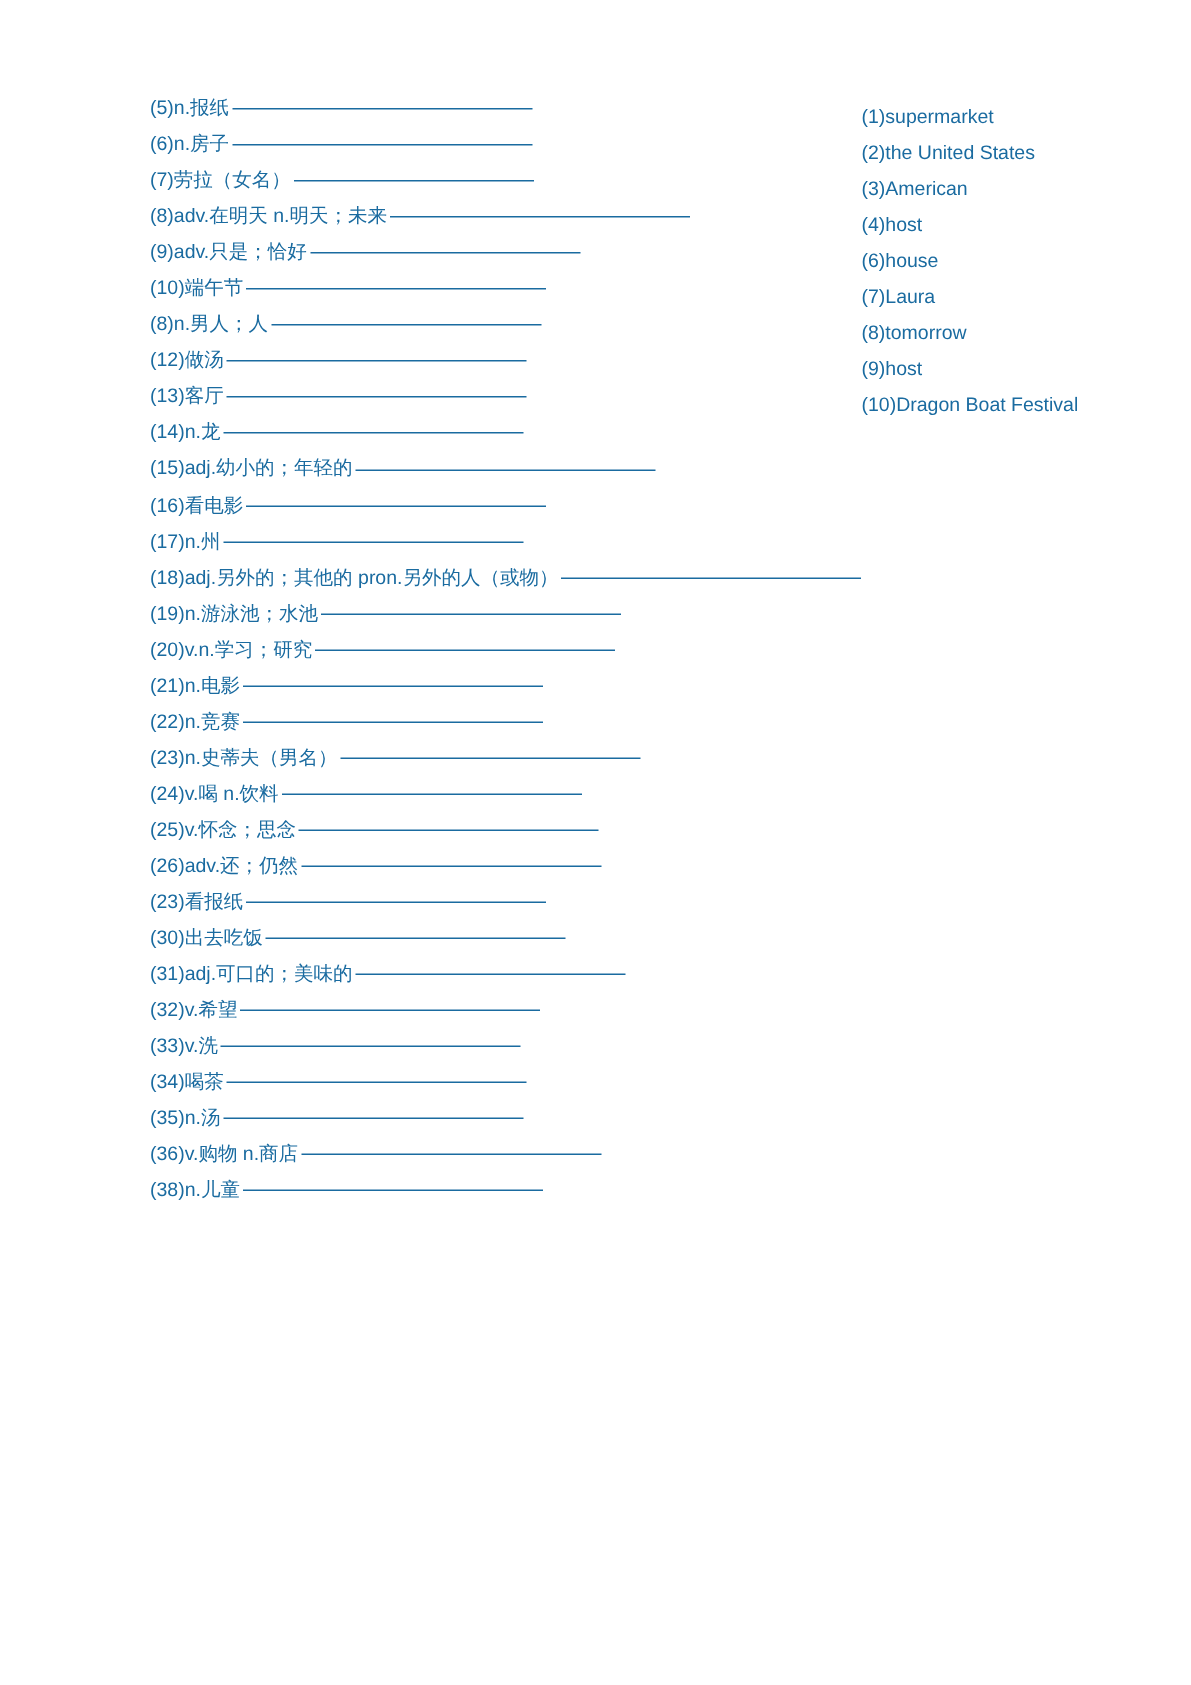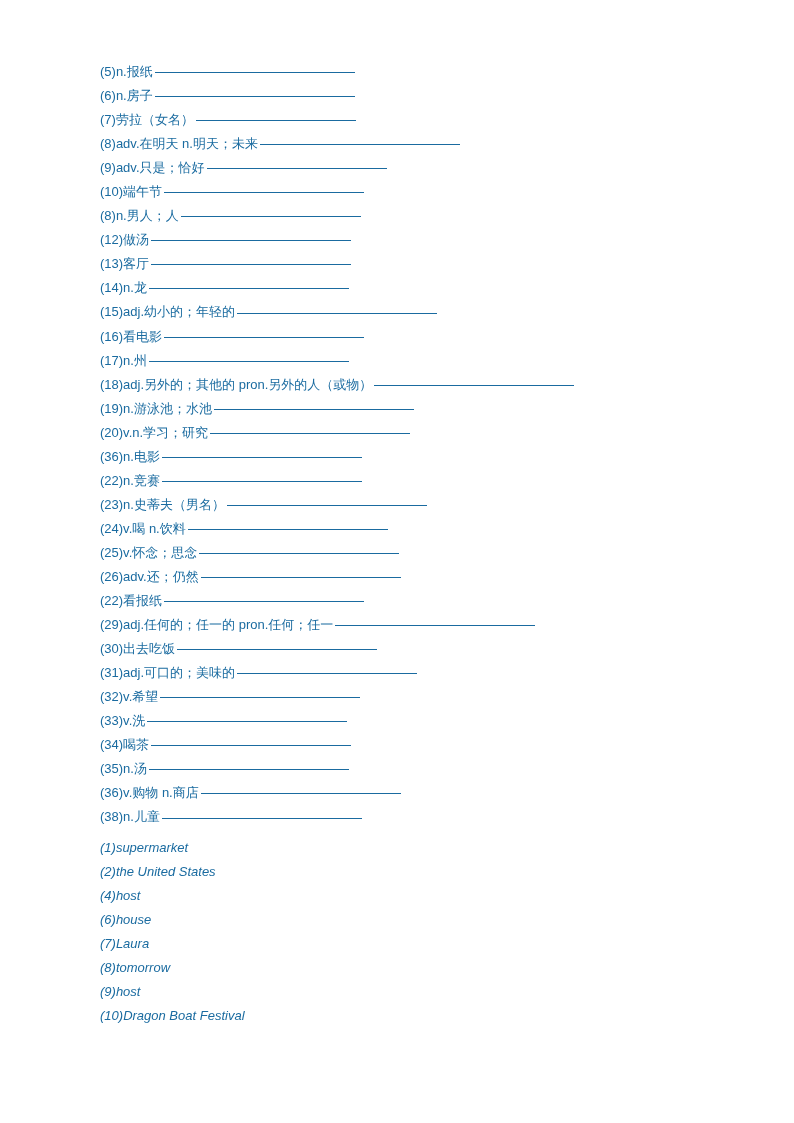--- a/index.html
+++ b/index.html
@@ -11,38 +11,37 @@
       background: #ffffff;
       font-family: Arial, "Microsoft YaHei", sans-serif;
       font-size: 13px;
       color: #1a6ba0;
       padding: 60px 40px 60px 100px;
       width: 794px;
       min-height: 1123px;
     }
     .content-area {
       display: flex;
-      flex-direction: column;
+      flex-direction: row;
       gap: 0;
     }
     .line {
       line-height: 1.85;
       white-space: nowrap;
     }
     .line .underline {
       display: inline-block;
       border-bottom: 1px solid #1a6ba0;
       min-width: 160px;
       height: 1px;
       vertical-align: middle;
       margin-left: 2px;
     }
     .answer-line {
       line-height: 1.85;
-      font-style: italic;
     }
   </style>
 </head>
 <body>
 
 <div class="content-area">
 
   <div>
     <div class="line">
       <span>(5)n.报纸</span><span class="underline" style="min-width:200px;"></span>
@@ -86,42 +85,39 @@
     <div class="line">
       <span>(18)adj.另外的；其他的 pron.另外的人（或物）</span><span class="underline" style="min-width:200px;"></span>
     </div>
     <div class="line">
       <span>(19)n.游泳池；水池</span><span class="underline" style="min-width:200px;"></span>
     </div>
     <div class="line">
       <span>(20)v.n.学习；研究</span><span class="underline" style="min-width:200px;"></span>
     </div>
     <div class="line">
-      <span>(36)n.电影</span><span class="underline" style="min-width:200px;"></span>
+      <span>(21)n.电影</span><span class="underline" style="min-width:200px;"></span>
     </div>
     <div class="line">
       <span>(22)n.竞赛</span><span class="underline" style="min-width:200px;"></span>
     </div>
     <div class="line">
       <span>(23)n.史蒂夫（男名）</span><span class="underline" style="min-width:200px;"></span>
     </div>
     <div class="line">
       <span>(24)v.喝 n.饮料</span><span class="underline" style="min-width:200px;"></span>
     </div>
     <div class="line">
       <span>(25)v.怀念；思念</span><span class="underline" style="min-width:200px;"></span>
     </div>
     <div class="line">
       <span>(26)adv.还；仍然</span><span class="underline" style="min-width:200px;"></span>
     </div>
     <div class="line">
-      <span>(22)看报纸</span><span class="underline" style="min-width:200px;"></span>
-    </div>
-    <div class="line">
-      <span>(29)adj.任何的；任一的 pron.任何；任一</span><span class="underline" style="min-width:200px;"></span>
+      <span>(23)看报纸</span><span class="underline" style="min-width:200px;"></span>
     </div>
     <div class="line">
       <span>(30)出去吃饭</span><span class="underline" style="min-width:200px;"></span>
     </div>
     <div class="line">
       <span>(31)adj.可口的；美味的</span><span class="underline" style="min-width:180px;"></span>
     </div>
     <div class="line">
       <span>(32)v.希望</span><span class="underline" style="min-width:200px;"></span>
     </div>
@@ -143,20 +139,23 @@
   </div>
 
   <div style="margin-top: 6px;">
     <div class="answer-line">
       <span>(1)</span><span>supermarket</span>
     </div>
     <div class="answer-line">
       <span>(2)</span><span>the United States</span>
     </div>
     <div class="answer-line">
+      <span>(3)</span><span>American</span>
+    </div>
+    <div class="answer-line">
       <span>(4)</span><span>host</span>
     </div>
     <div class="answer-line">
       <span>(6)</span><span>house</span>
     </div>
     <div class="answer-line">
       <span>(7)</span><span>Laura</span>
     </div>
     <div class="answer-line">
       <span>(8)</span><span>tomorrow</span>

